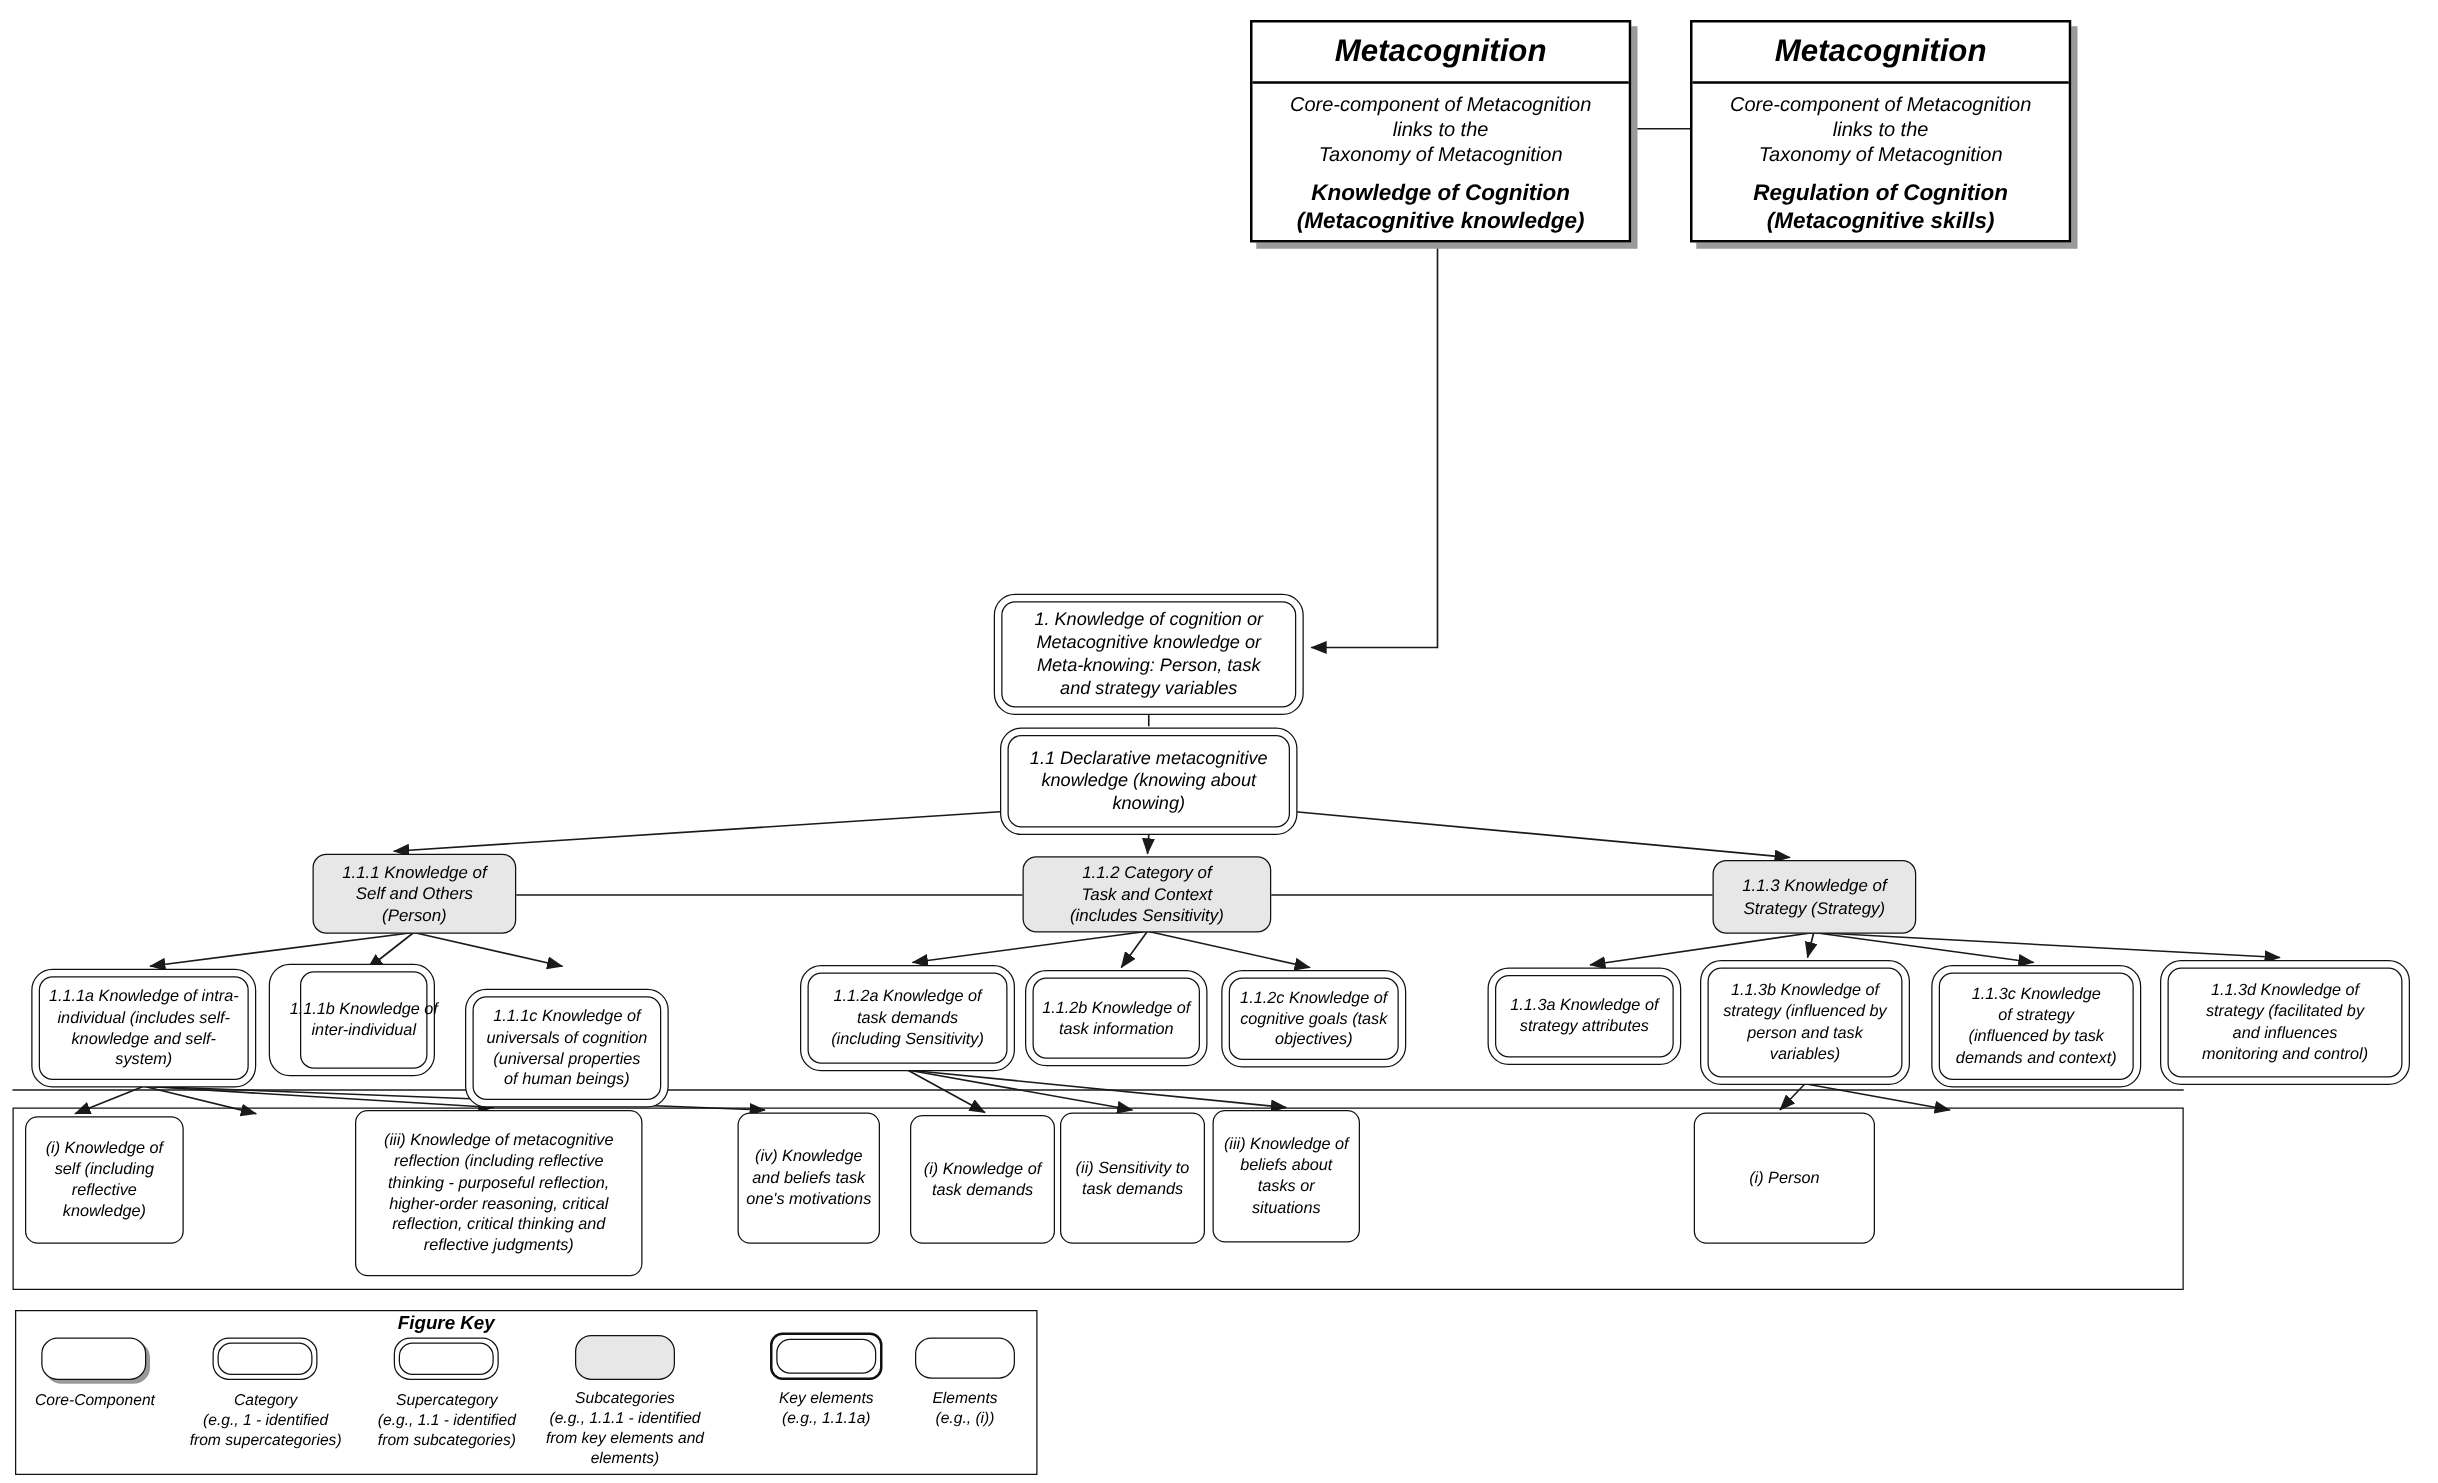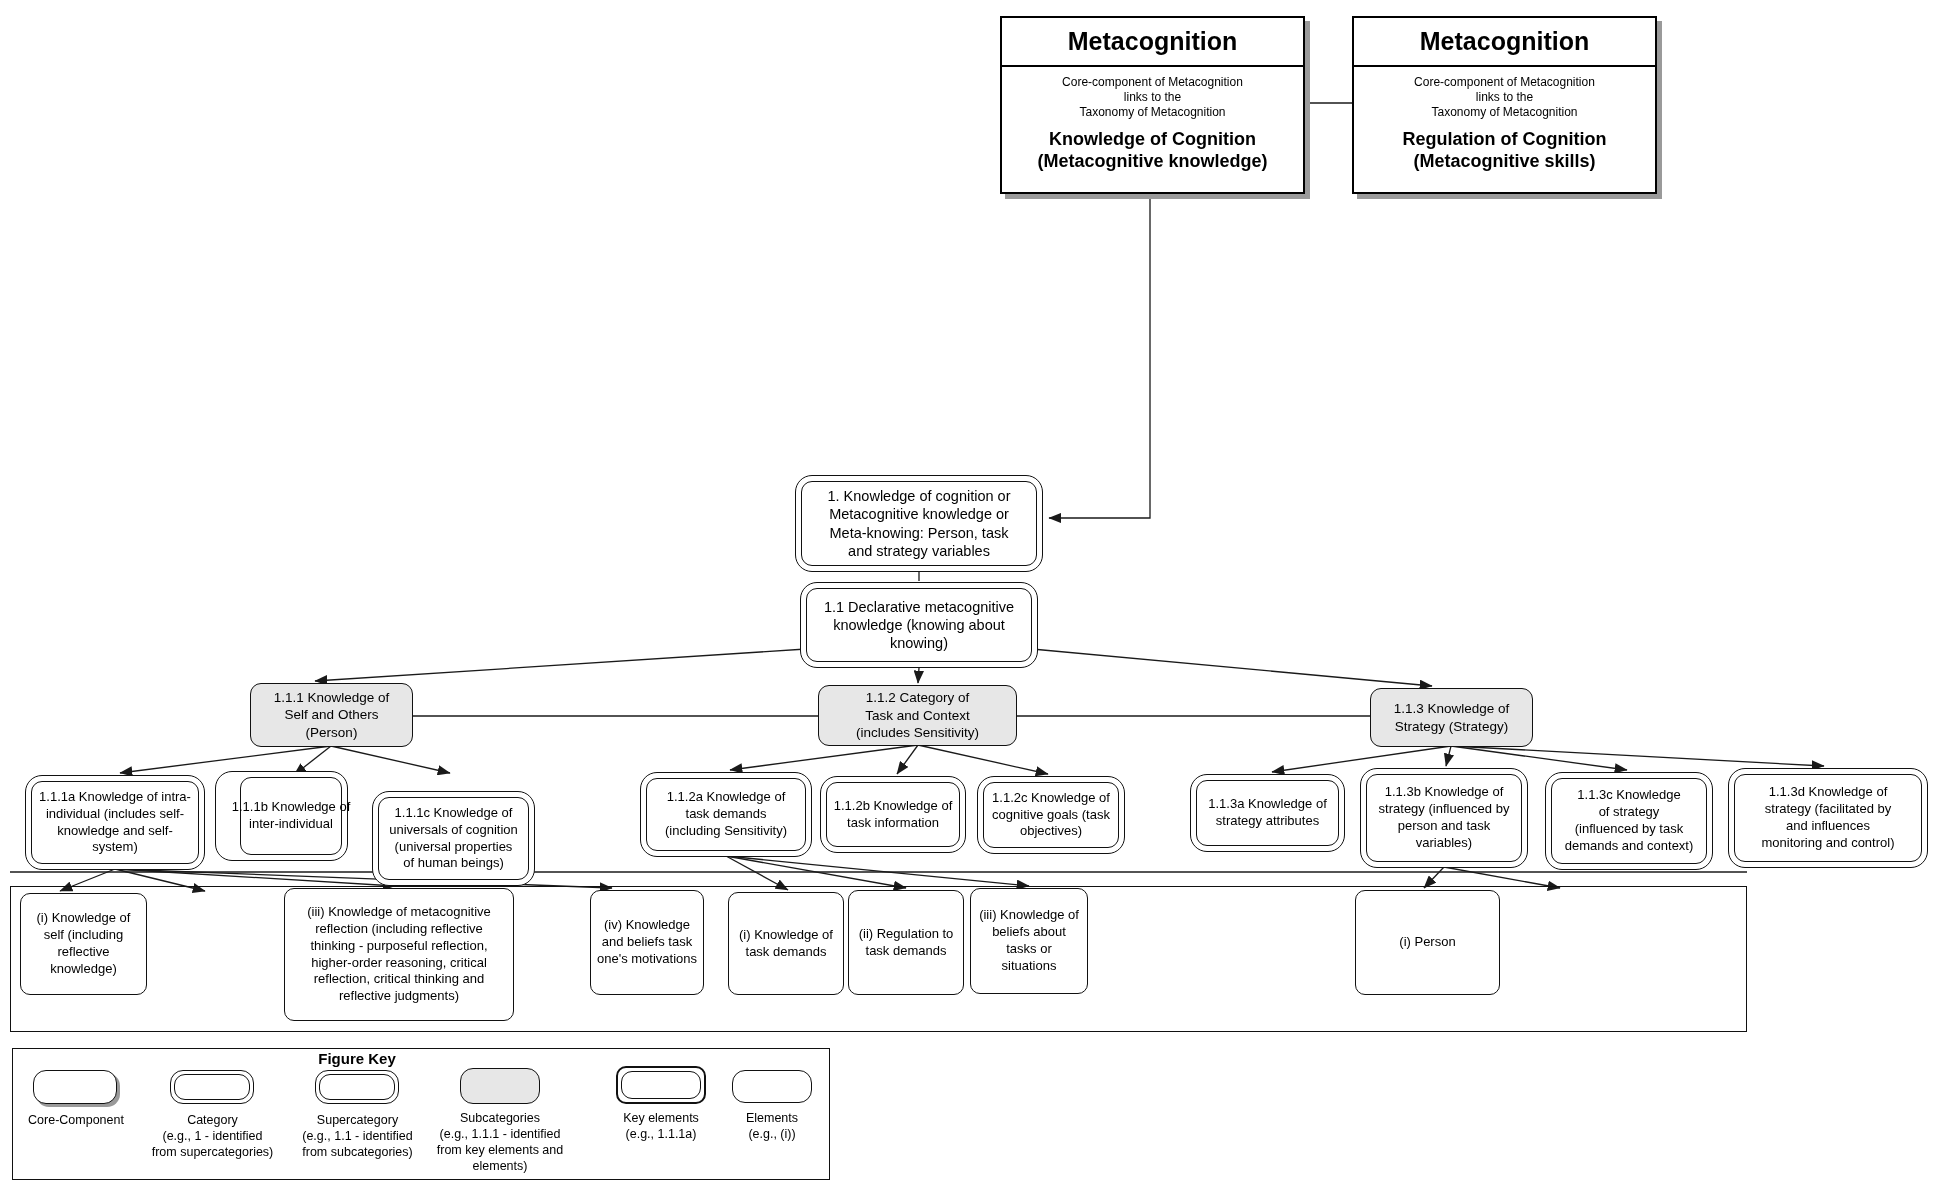--- a/index.html
+++ b/index.html
@@ -1,26 +1,26 @@
 <!DOCTYPE html>
 <html><head>
 <meta charset="utf-8">
 <style>
   html,body{margin:0;padding:0;background:#fff;}
   #stage{
     position:relative;width:1950px;height:1186px;background:#fff;
-    font-family:"Liberation Sans", sans-serif;color:#000;overflow:hidden;
+    font-family:"Liberation Sans", sans-serif;color:#000;overflow:hidden;font-style:italic;
   }
   .abs{position:absolute;box-sizing:border-box;}
   .cell{display:flex;align-items:center;justify-content:center;text-align:center;}
   .pre{white-space:pre;}
   
   .corebox{border:2px solid #000;background:#fff;box-shadow:5px 5px 0 #9a9a9a;}
   .corebox .title{height:47px;border-bottom:2px solid #000;font-size:25px;font-weight:bold;}
-  .corebox .body{font-size:12px;line-height:1.25;padding-top:8px;}
+  .corebox .body{font-size:16px;line-height:1.25;padding-top:8px;}
   .corebox .emph{font-size:18px;font-weight:bold;line-height:1.2;padding-top:9px;}
   
   .dbl{border:1.6px solid #111;border-radius:17px;padding:5px;background:#fff;}
   .dbl .in{width:100%;height:100%;border:1.1px solid #111;border-radius:11px;
            display:flex;align-items:center;justify-content:center;text-align:center;box-sizing:border-box;}
   .dbl.bold{border-width:2.6px;}
   
   .gray{border:1.5px solid #111;border-radius:11px;background:#e7e7e7;}
   
   .plain{border:1.5px solid #111;border-radius:10px;background:#fff;}
@@ -184,21 +184,21 @@
 reflection (including reflective
 thinking - purposeful reflection,
 higher-order reasoning, critical
 reflection, critical thinking and
 reflective judgments)</div>
   <div class="abs plain cell fs-el pre" style="left:590px;top:890px;width:114px;height:105px;">(iv) Knowledge
 and beliefs task
 one's motivations</div>
   <div class="abs plain cell fs-el pre" style="left:728px;top:892px;width:116px;height:103px;">(i) Knowledge of
 task demands</div>
-  <div class="abs plain cell fs-el pre" style="left:848px;top:890px;width:116px;height:105px;">(ii) Regulation to
+  <div class="abs plain cell fs-el pre" style="left:848px;top:890px;width:116px;height:105px;">(ii) Sensitivity to
 task demands</div>
   <div class="abs plain cell fs-el pre" style="left:1355px;top:890px;width:145px;height:105px;">(i) Person</div>
   <div class="abs plain cell fs-el pre" style="left:970px;top:888px;width:118px;height:106px;">(iii) Knowledge of
 beliefs about
 tasks or
 situations</div>
 
   <div class="abs" style="left:12px;top:1048px;width:818px;height:132px;border:1.5px solid #111;"></div>
   <div class="abs" style="left:257px;top:1050px;width:200px;text-align:center;font-weight:bold;font-size:15px;">Figure Key</div>
 

